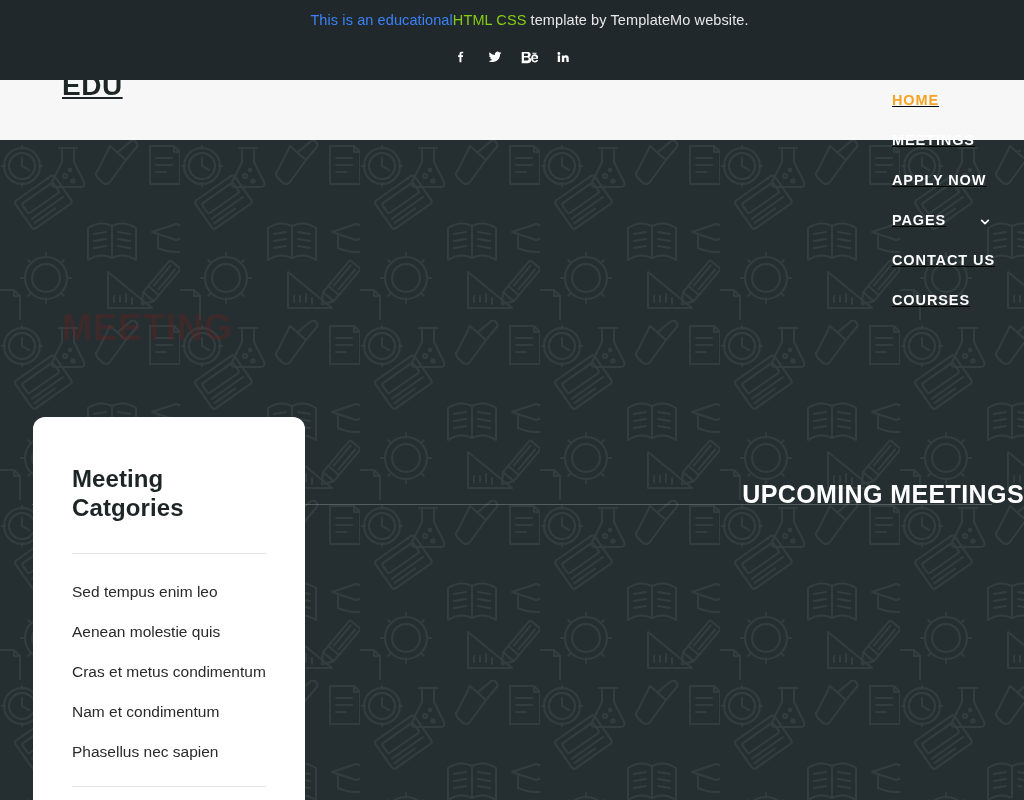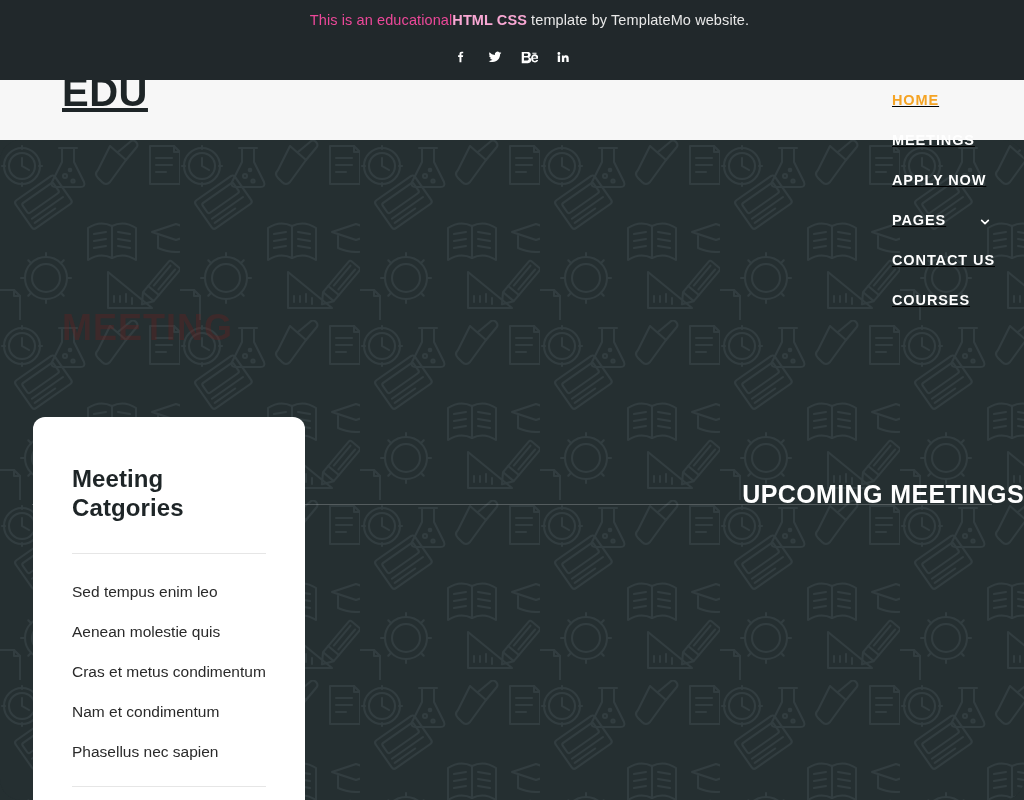--- a/index.html
+++ b/index.html
@@ -30,25 +30,24 @@
     position: absolute;
     top: 12px;
     left: 0;
     width: 1024px;
     text-align: center;
     font-size: 14.5px;
     color: #e8e8e8;
     letter-spacing: .1px;
     white-space: nowrap;
   }
-  #top-bar-text .lead { color: #ec4899; margin-left: 35px; }
+  #top-bar-text .lead { color: #3b82f6; margin-left: 35px; }
   #top-bar-link {
-    color: #f9a8d4;
+    color: #84cc16;
     text-decoration: none;
-    font-weight: bold;
   }
   #top-bar-text .tail { color: #e8e8e8; }
 
   #social-list {
     position: absolute;
     top: 50px;
     left: 0;
     width: 1024px;
     display: flex;
     justify-content: center;
@@ -75,21 +74,21 @@
     width: 1024px;
     height: 60px;
     background: #f7f7f7;
     z-index: 30;
   }
 
   #logo {
     position: absolute;
     top: -8px;
     left: 62px;
-    font-size: 40px;
+    font-size: 28px;
     font-weight: 800;
     letter-spacing: .5px;
     color: #1e2527;
     line-height: 1;
   }
 
   
   #main-nav {
     position: absolute;
     top: 80px;

